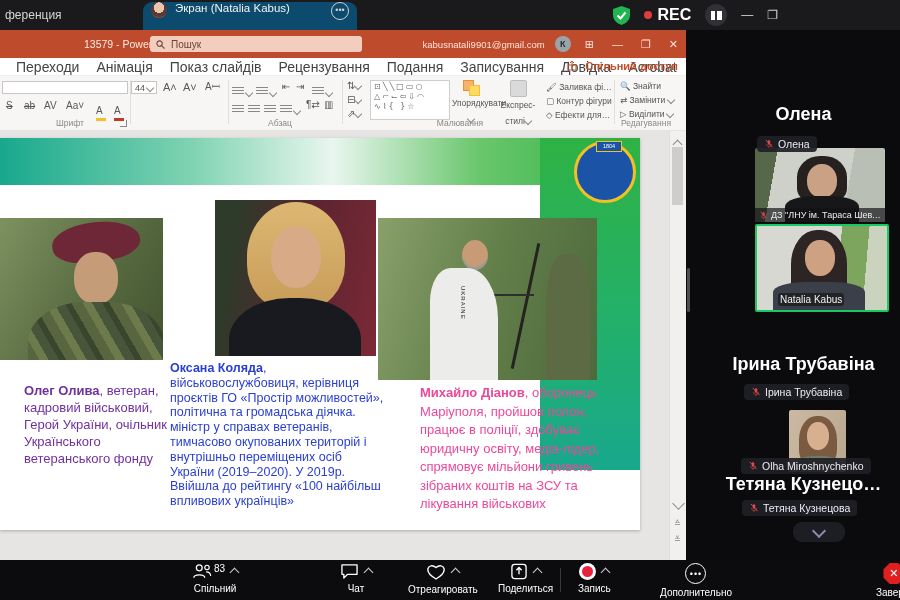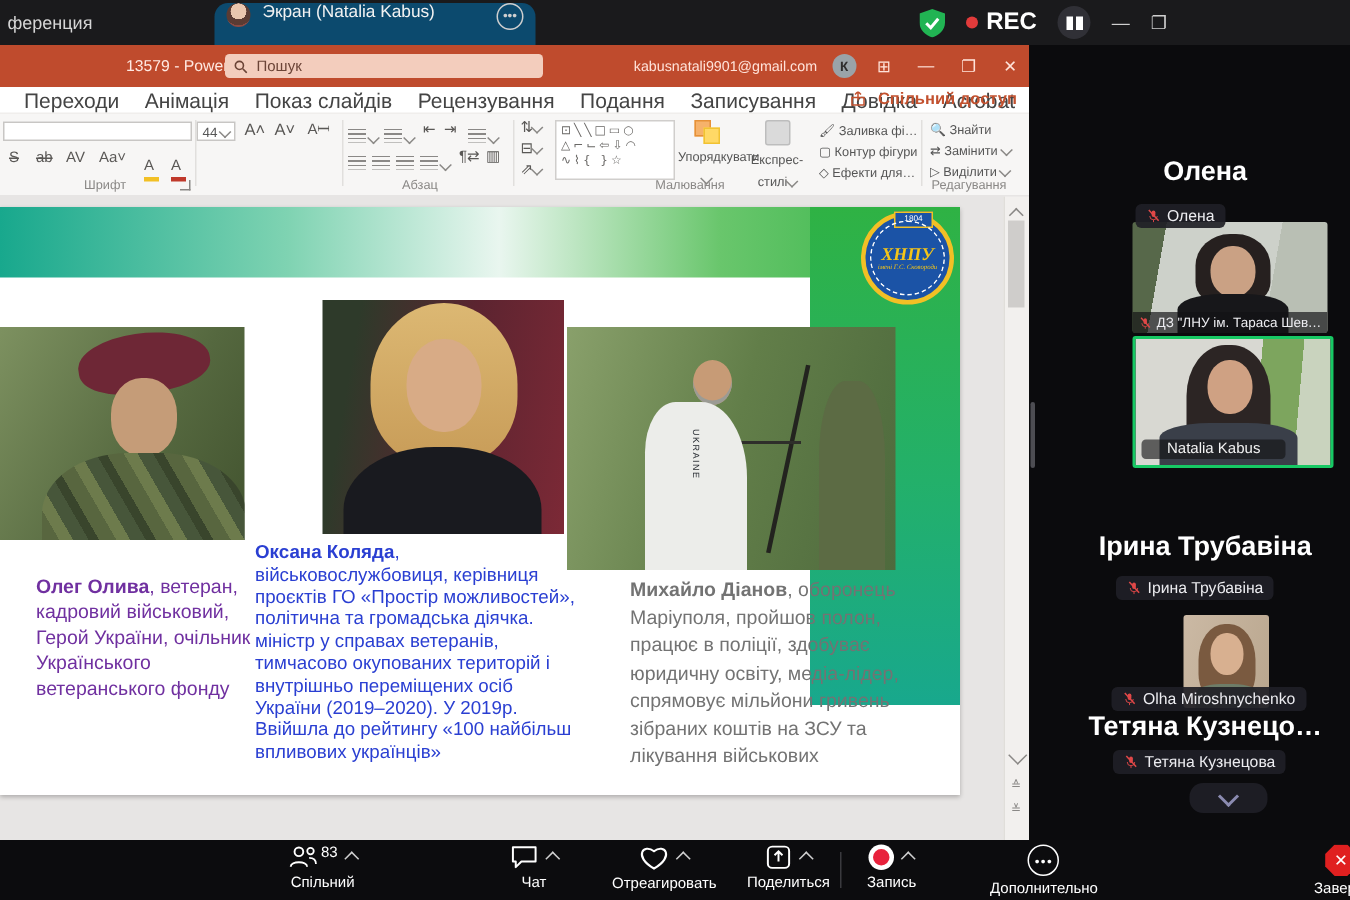--- a/index.html
+++ b/index.html
@@ -251,24 +251,20 @@
       <span class="abs small-lbl nowrap" style="left:620px;top:33px;width:58px;">▷ <span>Виділити</span> <span class="chev-d"></span></span>
       <span class="grp-label" style="left:616px;width:60px;">Редагування</span>
     </div>
 
     <div class="slide-area">
       <div class="slide">
         <div class="band-top"></div>
         <div class="band-right"></div>
         <div class="logo">
           <span class="logo-year">1804</span>
-          <div class="logo-inner">
-            <span class="logo-abbr">ХНПУ</span>
-            <span class="logo-sub">імені Г.С. Сковороди</span>
-          </div>
         </div>
 
         <div class="photo" style="left:0;top:80px;width:163px;height:142px;background:linear-gradient(120deg,#7d9160,#55683f 60%,#42532f);">
           <div class="abs" style="left:52px;top:4px;width:88px;height:40px;background:#6e2736;border-radius:52% 60% 46% 50%;transform:rotate(-8deg);"></div>
           <div class="abs" style="left:74px;top:34px;width:44px;height:52px;background:#c59c78;border-radius:46%;"></div>
           <div class="abs" style="left:28px;top:84px;width:136px;height:58px;border-radius:42% 42% 0 0/70% 70% 0 0;background:repeating-linear-gradient(60deg,#58663f 0 10px,#6d7b4c 10px 18px,#47563a 18px 27px,#39452c 27px 33px);"></div>
         </div>
 
         <div class="photo" style="left:215px;top:62px;width:161px;height:156px;background:linear-gradient(100deg,#2e3a2a 0 14%,#5c2430 55%,#7c2936);">
           <div class="abs" style="left:32px;top:2px;width:98px;height:108px;background:linear-gradient(#dcb873,#c89c58);border-radius:50% 50% 42% 42%;"></div>
@@ -285,21 +281,21 @@
             <span style="writing-mode:vertical-rl;font-size:6px;color:#23282e;position:absolute;left:30px;top:18px;letter-spacing:1px;">UKRAINE</span>
           </div>
         </div>
 
         <div class="slide-text" style="left:24px;top:244px;width:158px;font-size:13px;line-height:17px;color:#7030a0;">
           <b>Олег Олива</b><span>, ветеран, кадровий військовий, Герой України, очільник Українського ветеранського фонду</span>
         </div>
         <div class="slide-text" style="left:170px;top:223px;width:214px;font-size:12.5px;line-height:14.8px;color:#2a3fd2;">
           <b>Оксана Коляда</b><span>, військовослужбовиця, керівниця проєктів ГО «Простір можливостей», політична та громадська діячка. міністр у справах ветеранів, тимчасово окупованих територій і внутрішньо переміщених осіб України (2019–2020). У 2019р. Ввійшла до рейтингу «100 найбільш впливових українців»</span>
         </div>
-        <div class="slide-text" style="left:420px;top:246px;width:196px;font-size:13px;line-height:18.5px;color:#737373;">
+        <div class="slide-text" style="left:420px;top:246px;width:196px;font-size:13px;line-height:18.5px;color:#ec4899;">
           <b>Михайло Діанов</b><span>, оборонець Маріуполя, пройшов полон, працює в поліції, здобуває юридичну освіту, медіа-лідер, спрямовує мільйони гривень зібраних коштів на ЗСУ та лікування військових</span>
         </div>
       </div>
 
       <div class="abs" style="left:669px;top:1px;width:16px;height:434px;background:#f2f0ee;border-left:1px solid #e0deda;">
         <span class="abs" style="left:4px;top:3px;"><span class="chev-u"></span></span>
         <span class="abs" style="left:2px;top:16px;width:11px;height:58px;background:#cfcdcb;"></span>
         <span class="abs" style="left:4px;top:368px;width:8px;height:8px;border-right:1.4px solid #8a8886;border-bottom:1.4px solid #8a8886;transform:rotate(45deg);"></span>
         <span class="abs" style="left:4px;top:388px;color:#8a8886;font-size:8px;">≙</span>
         <span class="abs" style="left:4px;top:404px;color:#8a8886;font-size:8px;">≚</span>
@@ -360,21 +356,21 @@
         <line x1="8" y1="12" x2="8" y2="14.5" stroke="#e04848"></line>
         <line x1="3" y1="1.5" x2="13.5" y2="13" stroke="#e04848" stroke-width="1.6"></line>
       </svg>
       <span>Олена</span>
     </span>
 
     <div class="tile" style="left:69px;top:194px;width:130px;height:84px;border:2px solid #17c964;background:linear-gradient(95deg,#d8d8d2 0 62%,#7da55e 62% 82%,#c9d3be 82%);">
       <div class="abs" style="left:34px;top:4px;width:56px;height:74px;background:#2c2524;border-radius:46% 46% 20% 20%;"></div>
       <div class="abs" style="left:48px;top:14px;width:30px;height:36px;background:#cfa183;border-radius:48%;"></div>
       <div class="abs" style="left:16px;top:56px;width:92px;height:28px;background:#3a3f49;border-radius:36% 36% 0 0;"></div>
-      <span class="abs" style="left:4px;bottom:4px;background:rgba(18,18,20,.62);border-radius:3px;padding:1px 17px;color:#f2f2f2;font-size:10px;">Natalia Kabus</span>
+      <span class="abs" style="left:21px;bottom:4px;background:rgba(18,18,20,.62);border-radius:3px;padding:1px 2px;color:#f2f2f2;font-size:10px;">Natalia Kabus</span>
     </div>
 
     <div class="side-h" style="top:324px;">Ірина Трубавіна</div>
     <span class="badge" style="left:58px;top:354px;">
       <svg width="10" height="10" viewBox="0 0 16 16">
         <rect x="6" y="2" width="4" height="7" rx="2" fill="#e04848"></rect>
         <path d="M4 8a4 4 0 0 0 8 0" stroke="#e04848" fill="none"></path>
         <line x1="8" y1="12" x2="8" y2="14.5" stroke="#e04848"></line>
         <line x1="3" y1="1.5" x2="13.5" y2="13" stroke="#e04848" stroke-width="1.6"></line>
       </svg>

